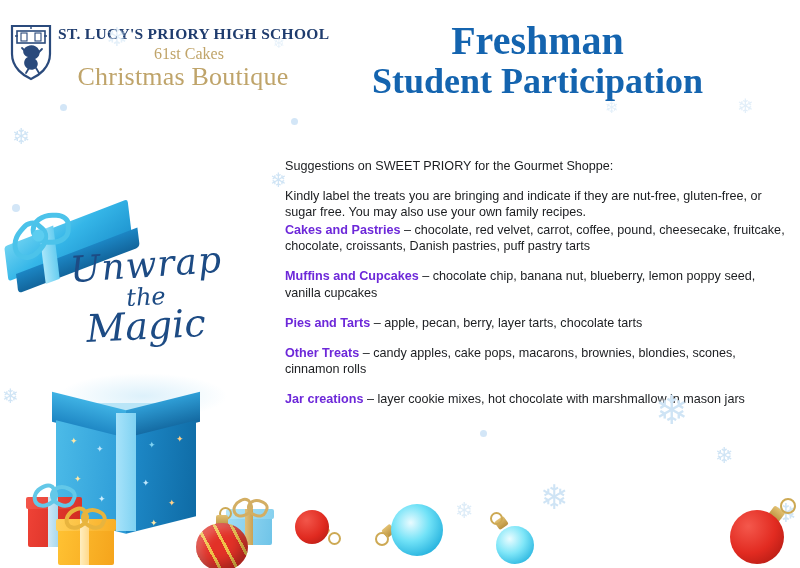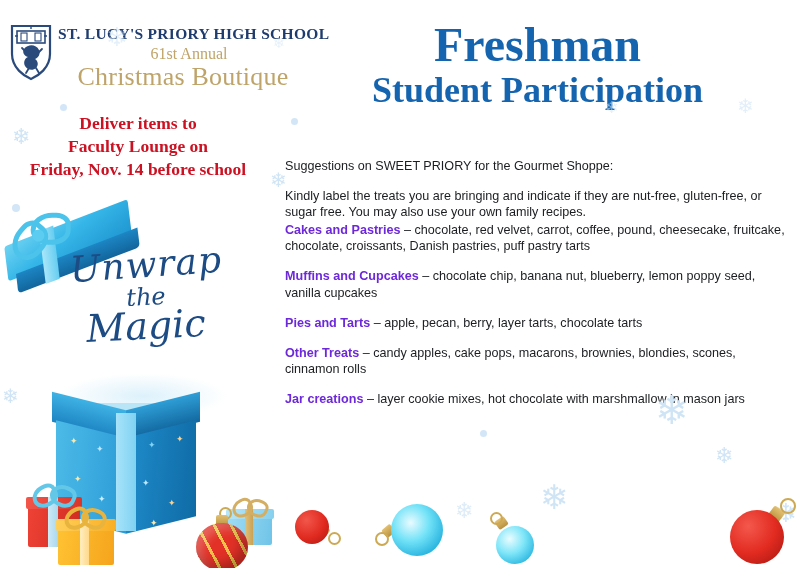--- a/index.html
+++ b/index.html
@@ -202,21 +202,21 @@
   }
 
   
   #right-panel{position:absolute;left:275px;top:0;width:525px;height:568px;}
 
   #headline{
     position:absolute;left:10px;top:20px;width:505px;text-align:center;
     font-family:"Liberation Serif", serif;
     color:#1464af;font-weight:700;line-height:1.06;
   }
-  #headline .h1{display:block;font-size:48px;}
+  #headline .h1{display:block;font-size:40px;}
   #headline .h2{display:block;font-size:36px;}
 
   #tagline{
     position:absolute;left:5px;top:112px;width:515px;text-align:center;
     font-family:"Liberation Serif", serif;
     font-size:17px;font-weight:700;color:#15171a;white-space:nowrap;
   }
 
   #body-copy{
     position:absolute;left:10px;top:158px;width:505px;
@@ -242,28 +242,23 @@
         <rect x="13" y="11" width="6" height="8" fill="none" stroke="#2a4a7c" stroke-width="1.1"></rect>
         <rect x="27" y="11" width="6" height="8" fill="none" stroke="#2a4a7c" stroke-width="1.1"></rect>
         <path d="M7 14 h3 M36 14 h3 M23 7 v-3" stroke="#2a4a7c" stroke-width="1.4"></path>
         <path d="M16 27 c4-5 12-5 15 1 c2 4 -1 8 -4 9 c3 2 4 6 1 9 c-3 3 -9 2 -11 -2
                  c-2 -4 0 -8 3 -9 c-4 -1 -6 -5 -4 -8 Z" fill="#2a4a7c"></path>
         <path d="M18 30 l-4 -4 M30 31 l4 -4 M21 46 l-3 5 M28 46 l3 5" stroke="#2a4a7c" stroke-width="1.8" stroke-linecap="round"></path>
       </svg>
     </div>
 
     <div id="school-name">ST. LUCY'S PRIORY HIGH SCHOOL</div>
-    <div id="annual-line">61st Annual</div>
+    <div id="annual-line">61st Cakes</div>
     <div id="boutique-line">Christmas Boutique</div>
 
-    <div id="deliver-block">
-      <span class="dl">Deliver items to</span>
-      <span class="dl">Faculty Lounge on</span>
-      <span class="dl">Friday, Nov. 14 before school</span>
-    </div>
 
     <div id="gift-art">
 
       <div id="lid">
         <div class="lid-top"></div>
         <div class="lid-side"></div>
         <div class="lid-rib"></div>
         <div class="bow-l"></div>
         <div class="bow-r"></div>
         <div class="bow-knot"></div>

